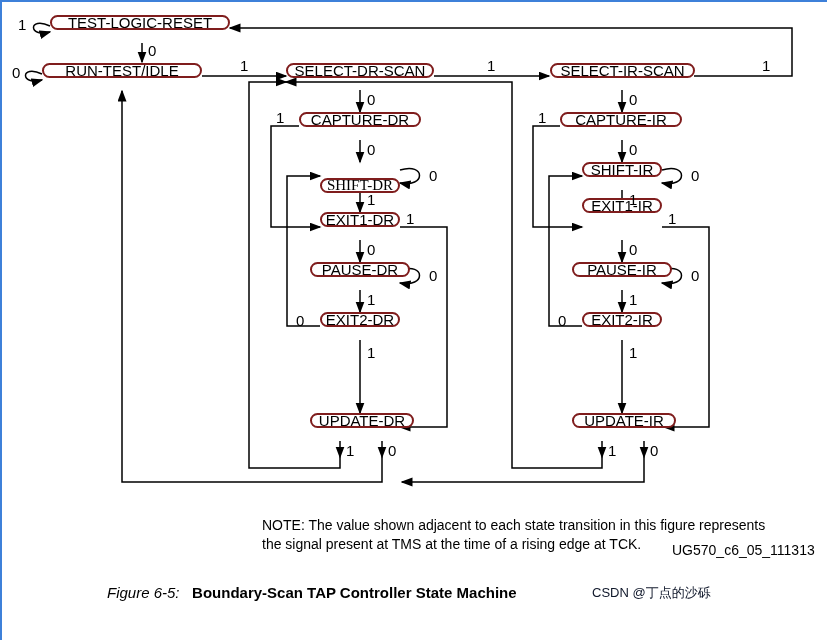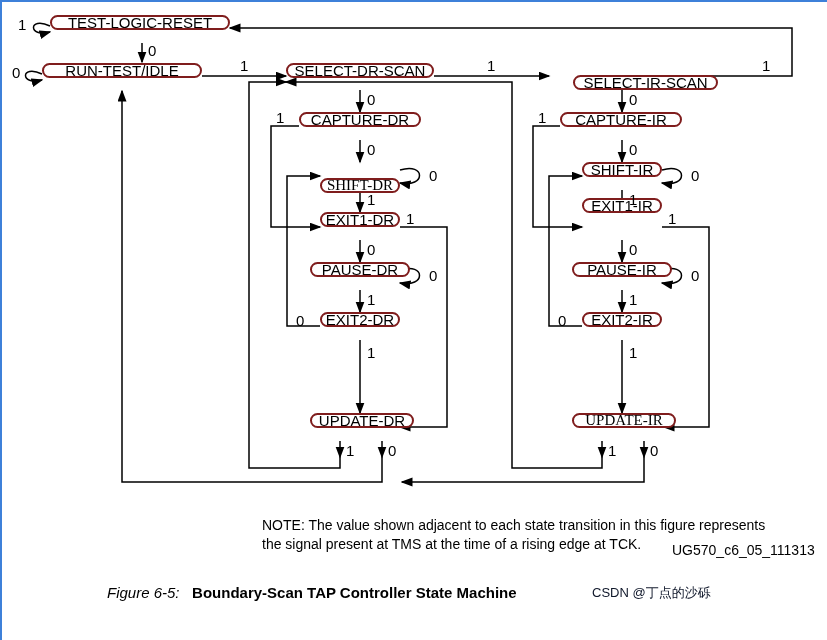--- a/index.html
+++ b/index.html
@@ -140,21 +140,21 @@
 <div class="state" style="left:48px; top:13px; width:180px;">
       <span>TEST-LOGIC-RESET</span>
     </div>
 <div class="state" style="left:40px; top:61px; width:160px;">
       <span>RUN-TEST/IDLE</span>
     </div>
 
 <div class="state" style="left:284px; top:61px; width:148px;">
       <span>SELECT-DR-SCAN</span>
     </div>
-<div class="state" style="left:571px; top:61px; width:145px;margin-top:12px;">
+<div class="state" style="left:548px; top:61px; width:145px;">
       <span>SELECT-IR-SCAN</span>
     </div>
 
 <div class="state" style="left:297px; top:110px; width:122px;">
       <span>CAPTURE-DR</span>
     </div>
 <div class="state" style="left:318px; top:176px; width:80px;font-family:Liberation Serif, serif;">
       <span>SHIFT-DR</span>
     </div>
 <div class="state" style="left:318px; top:210px; width:80px;">
@@ -178,21 +178,21 @@
     </div>
 <div class="state" style="left:580px; top:196px; width:80px;">
       <span>EXIT1-IR</span>
     </div>
 <div class="state" style="left:570px; top:260px; width:100px;">
       <span>PAUSE-IR</span>
     </div>
 <div class="state" style="left:580px; top:310px; width:80px;">
       <span>EXIT2-IR</span>
     </div>
-<div class="state" style="left:570px; top:411px; width:104px;font-family:Liberation Serif, serif;">
+<div class="state" style="left:570px; top:411px; width:104px;">
       <span>UPDATE-IR</span>
     </div>
 
 <span class="lbl" style="left:16px; top:14px;">1</span>
 <span class="lbl" style="left:146px; top:40px;">0</span>
 <span class="lbl" style="left:10px; top:62px;">0</span>
 <span class="lbl" style="left:238px; top:55px;">1</span>
 <span class="lbl" style="left:485px; top:55px;">1</span>
 <span class="lbl" style="left:760px; top:55px;">1</span>
 

